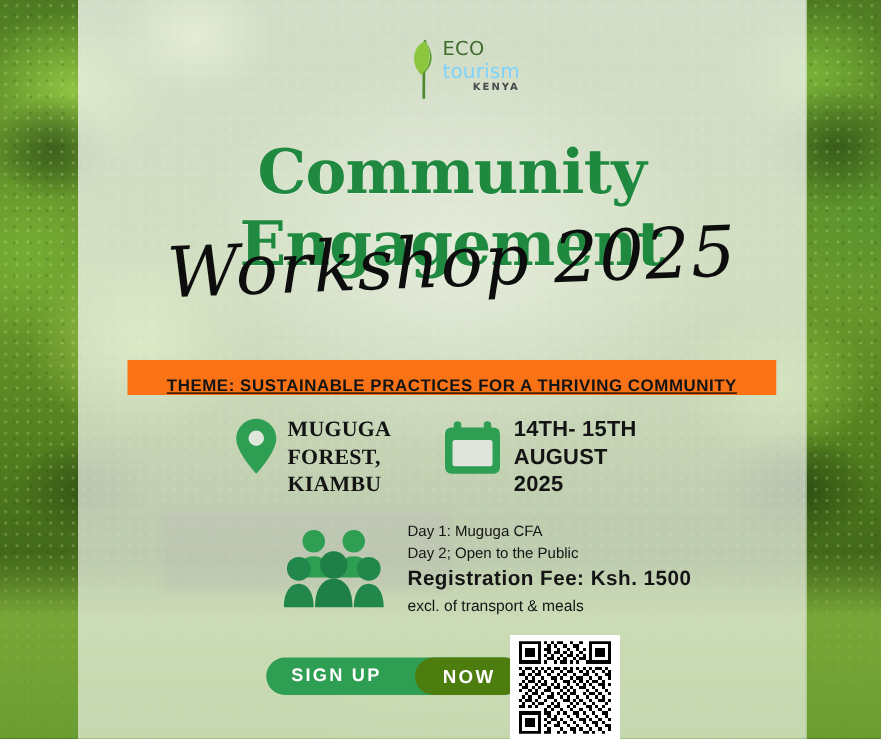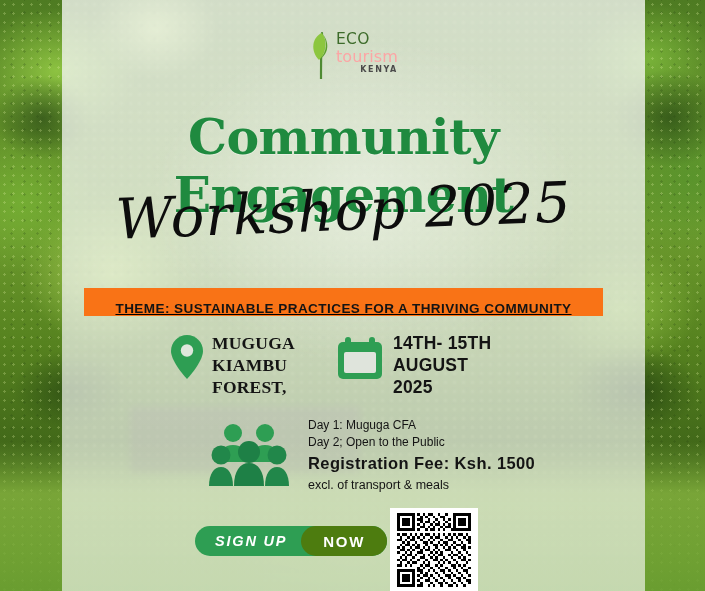--- a/index.html
+++ b/index.html
@@ -44,29 +44,29 @@
     background:linear-gradient(180deg, rgba(70,66,52,.45), rgba(54,52,40,.30));
     filter:blur(3px);border-radius:4px;}
 
   
   .panel{position:absolute;left:62px;top:0;width:583px;height:591px;
     background:linear-gradient(180deg, rgba(244,246,242,.80) 0%, rgba(240,243,238,.76) 42%, rgba(238,242,234,.72) 70%, rgba(236,241,230,.70) 100%);
     backdrop-filter:blur(1px);}
   .panel-glow{position:absolute;left:62px;top:0;width:583px;height:591px;
     background:radial-gradient(ellipse 300px 230px at 52% 34%, rgba(255,255,255,.42), rgba(255,255,255,0) 72%);}
 
-  .content{position:absolute;left:52px;top:0;width:583px;height:591px;}
+  .content{position:absolute;left:70px;top:0;width:583px;height:591px;}
 
   
   .logo{position:absolute;left:256px;top:24px;width:90px;height:58px;display:flex;align-items:center;}
   .logo-leaf{width:26px;height:52px;position:relative;flex:0 0 auto;}
   .logo-text{margin-left:2px;line-height:1;}
   .logo-l1{font-size:15.5px;font-weight:400;color:#3d6b2a;letter-spacing:.3px;
     font-family:"DejaVu Sans", sans-serif;}
-  .logo-l2{font-size:16px;font-weight:400;color:#fca5a5;letter-spacing:.1px;margin-top:1px;
+  .logo-l2{font-size:16px;font-weight:400;color:#7dd3fc;letter-spacing:.1px;margin-top:1px;
     font-family:"DejaVu Sans", sans-serif;}
   .logo-l3{font-size:8px;font-weight:700;color:#4a4a4a;letter-spacing:1.6px;margin-top:1px;text-align:right;
     font-family:"DejaVu Sans", sans-serif;}
 
   
   .title{position:absolute;left:0;right:0;top:108px;text-align:center;
     font-family:"DejaVu Serif", serif;
     font-weight:700;font-size:49px;letter-spacing:-.6px;color:#1f8a3f;
     text-shadow:0 1px 0 rgba(255,255,255,.35);}
   .subtitle{position:absolute;left:0;right:0;top:178px;text-align:center;
@@ -92,21 +92,21 @@
   .people{position:absolute;left:157px;top:424px;width:82px;height:62px;}
 
   .details{position:absolute;left:256px;top:417px;line-height:1.42;color:#141414;}
   .d-line{font-size:12px;font-weight:400;}
   .d-fee{font-size:16.5px;font-weight:700;letter-spacing:.4px;margin-top:1px;}
   .d-note{font-size:12.5px;font-weight:400;margin-top:2px;}
 
   
   .cta{position:absolute;left:143px;top:526px;height:30px;display:flex;align-items:center;
     background:#2e9e53;border-radius:16px;padding-right:0;}
-  .cta-a{color:#fff;font-size:14.5px;font-weight:700;letter-spacing:1.8px;padding:0 14px 0 20px;font-style:italic;}
+  .cta-a{color:#fff;font-size:14.5px;font-weight:700;letter-spacing:1.8px;padding:0 27px 0 20px;}
   .cta-b{background:#4d7c0f;color:#fff;font-size:15px;font-weight:700;letter-spacing:1.8px;
     border-radius:16px;height:30px;display:flex;align-items:center;padding:0 22px;}
 
   .qr{position:absolute;left:338px;top:508px;width:88px;height:84px;background:#fff;padding:5px;box-sizing:border-box;}
   .qr svg{display:block;width:100%;height:100%;}
 </style>
 </head>
 <body>
 
 <div class="poster">
@@ -146,22 +146,22 @@
 
     <div class="loc">
       <span class="pin">
         <svg viewBox="0 0 34 46" xmlns="http://www.w3.org/2000/svg">
           <path d="M17 1 C8.2 1 1 8.2 1 17 C1 28 17 45 17 45 C17 45 33 28 33 17 C33 8.2 25.8 1 17 1 Z" fill="#2e9e53"></path>
           <circle cx="17" cy="16.5" r="6.2" fill="#dfe7dc"></circle>
         </svg>
       </span>
       <span class="loc-txt">
         <div>MUGUGA</div>
+        <div>FOREST,</div>
         <div>KIAMBU</div>
-        <div>FOREST,</div>
       </span>
     </div>
 
     <div class="date">
       <span class="cal">
         <svg viewBox="0 0 46 46" xmlns="http://www.w3.org/2000/svg">
           <rect x="8" y="2" width="6" height="11" rx="3" fill="#2e9e53"></rect>
           <rect x="32" y="2" width="6" height="11" rx="3" fill="#2e9e53"></rect>
           <rect x="1" y="7" width="44" height="37" rx="5" fill="#2e9e53"></rect>
           <rect x="7" y="17" width="32" height="21" rx="2" fill="#dfe4dc"></rect>

